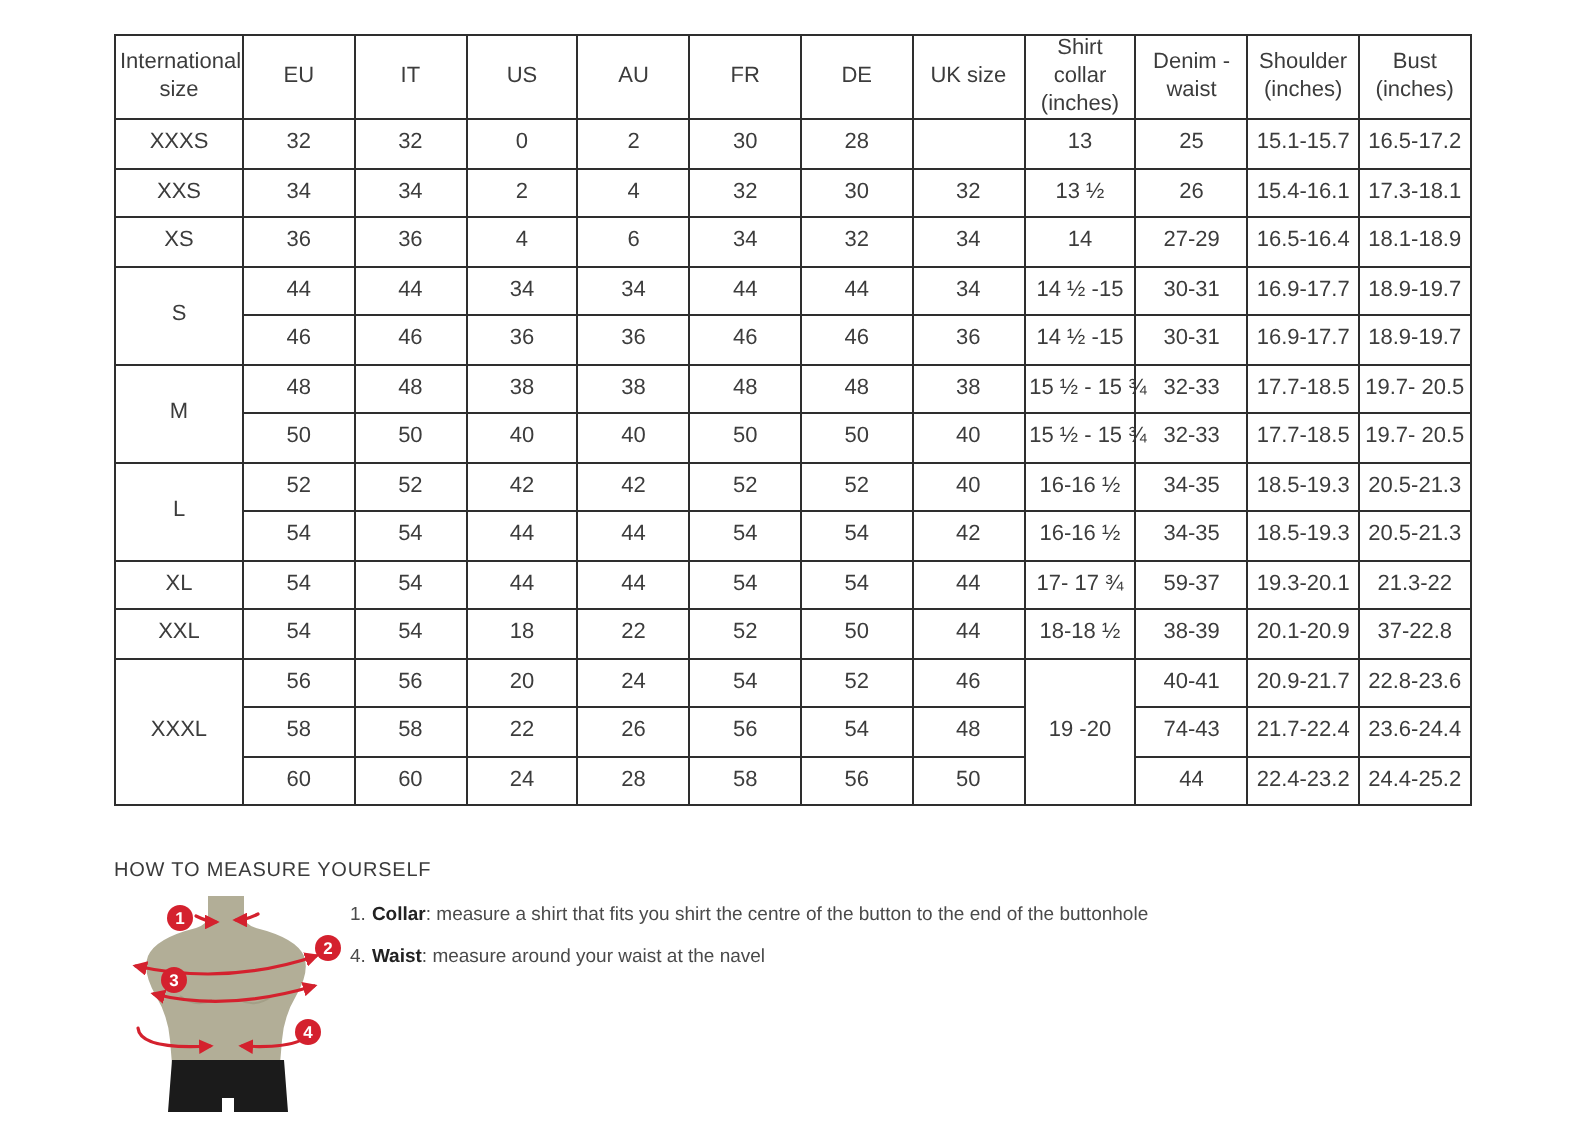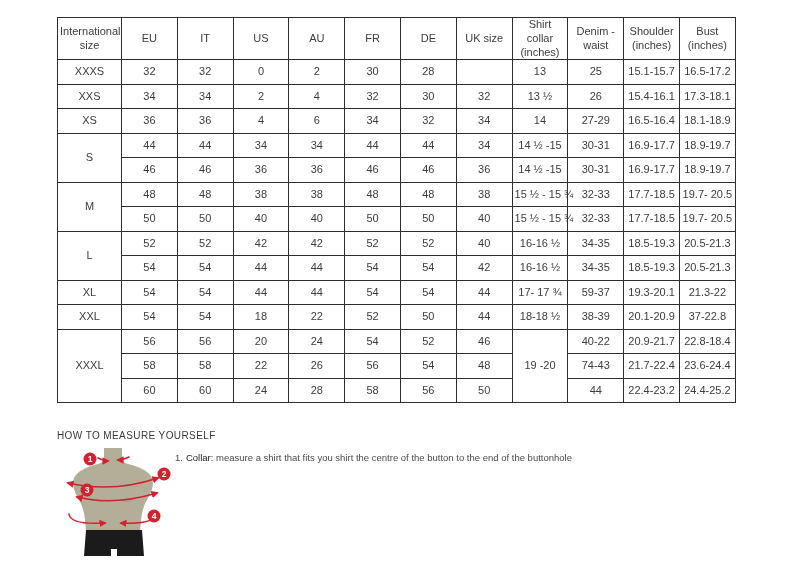--- a/index.html
+++ b/index.html
@@ -25,21 +25,21 @@
   table.size-chart td { height:24.5px; white-space:nowrap; }
 
   
   .measure-heading {
     position:absolute; left:57px; top:430px;
     font-size:10px; font-weight:400; color:#3a3a3a; letter-spacing:0.4px;
   }
   .steps { position:absolute; left:175px; top:447px; }
   .step { font-size:9.5px; color:#4a4a4a; line-height:21px; white-space:nowrap; }
   .step .num { margin-right:3px; }
-  .step b { color:#222222; font-weight:400; }
+  .step b { color:#222222; font-weight:700; }
 
   .figure-wrap { position:absolute; left:60px; top:446px; width:116px; height:118px; }
 </style>
 </head>
 <body>
 
 <div class="page">
 
   <table class="size-chart">
     <colgroup>
@@ -227,23 +227,23 @@
         <tr>
           <td rowspan="3">XXXL</td>
           <td>56</td>
           <td>56</td>
           <td>20</td>
           <td>24</td>
           <td>54</td>
           <td>52</td>
           <td>46</td>
           <td rowspan="3">19 -20</td>
-          <td>40-22</td>
+          <td>40-41</td>
           <td>20.9-21.7</td>
-          <td>22.8-18.4</td>
+          <td>22.8-23.6</td>
         </tr>
         <tr>
           <td>58</td>
           <td>58</td>
           <td>22</td>
           <td>26</td>
           <td>56</td>
           <td>54</td>
           <td>48</td>
           <td>74-43</td>
@@ -298,15 +298,16 @@
         <circle cx="27" cy="44" r="6.5" fill="#d4212e"></circle>
         <text x="27" y="47">3</text>
         <circle cx="94" cy="70" r="6.5" fill="#d4212e"></circle>
         <text x="94" y="73">4</text>
       </g>
     </svg>
   </div>
 
   <div class="steps">
     <div class="step"><span class="num">1.</span><b>Collar</b><span>: measure a shirt that fits you shirt the centre of the button to the end of the buttonhole</span></div>
+    <div class="step"><span class="num">4.</span><b>Waist</b><span>: measure around your waist at the navel</span></div>
   </div>
 
 </div>
 
 </body></html>

